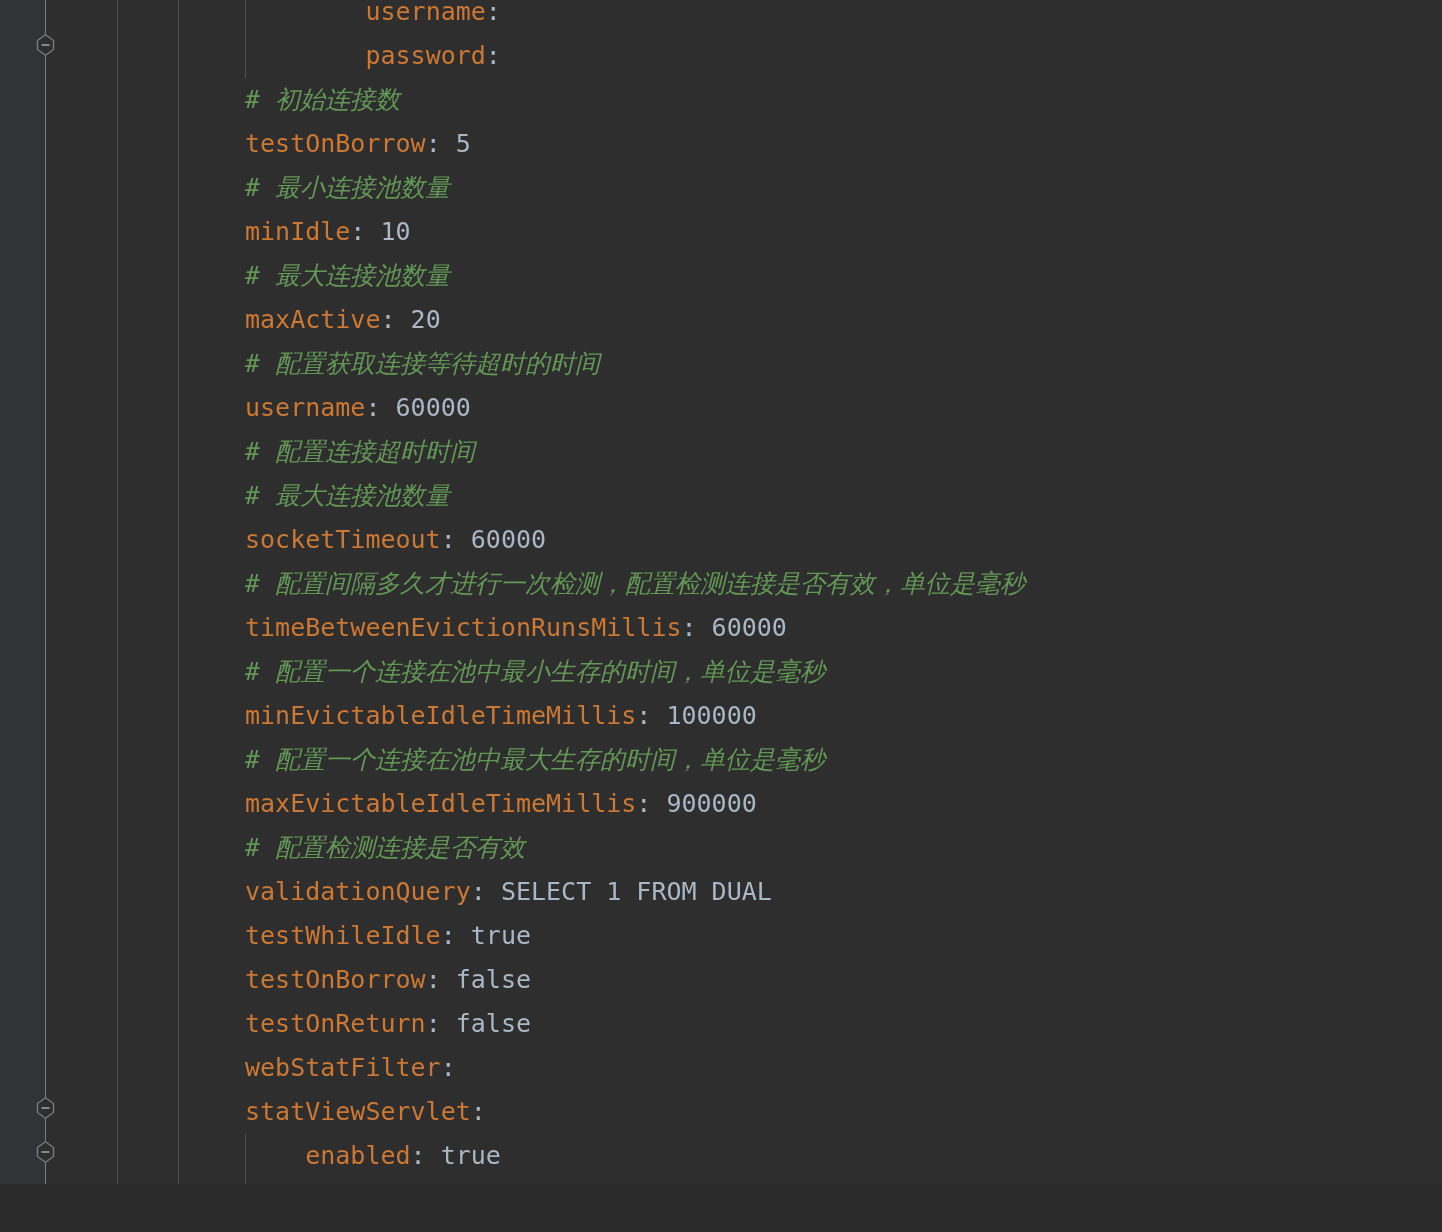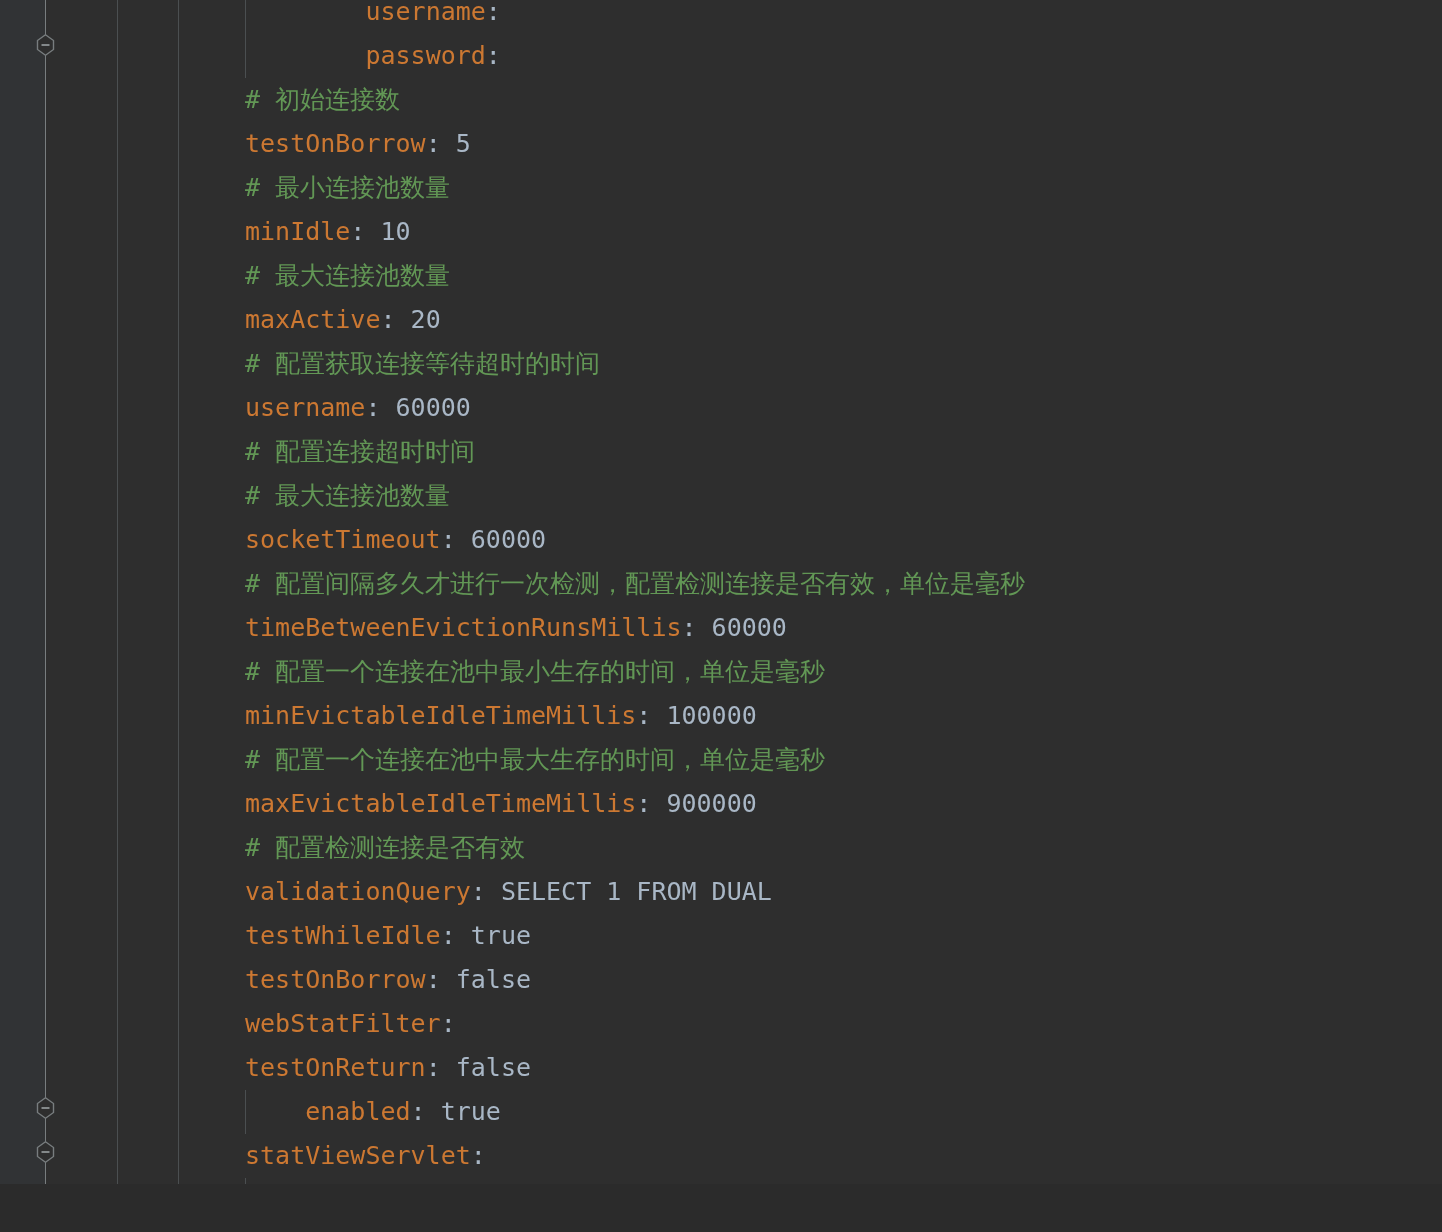--- a/index.html
+++ b/index.html
@@ -106,21 +106,21 @@
     top: 0;
     width: 1px;
     height: 44px;
     background: #4b4f51;
   }
 
   
   .tok-key     { color: #cc7832; }
   .tok-punct   { color: #a9b7c6; }
   .tok-value   { color: #a9b7c6; }
-  .tok-comment { color: #629755; }
+  .tok-comment { color: #629755; font-style: italic; }
   .indent      { color: transparent; }
 </style>
 </head>
 <body>
 
 <div id="editor-root">
 
   <div class="strip-far-left"></div>
   <div class="gutter-fold"></div>
   <div class="gutter-numbers"></div>
@@ -175,21 +175,21 @@
         <div class="code-line"><span class="tok-comment"># 配置间隔多久才进行一次检测，配置检测连接是否有效，单位是毫秒</span></div>
         <div class="code-line"><span class="tok-key">timeBetweenEvictionRunsMillis</span><span class="tok-punct">:</span><span class="tok-value"> 60000</span></div>
         <div class="code-line"><span class="tok-comment"># 配置一个连接在池中最小生存的时间，单位是毫秒</span></div>
         <div class="code-line"><span class="tok-key">minEvictableIdleTimeMillis</span><span class="tok-punct">:</span><span class="tok-value"> 100000</span></div>
         <div class="code-line"><span class="tok-comment"># 配置一个连接在池中最大生存的时间，单位是毫秒</span></div>
         <div class="code-line"><span class="tok-key">maxEvictableIdleTimeMillis</span><span class="tok-punct">:</span><span class="tok-value"> 900000</span></div>
         <div class="code-line"><span class="tok-comment"># 配置检测连接是否有效</span></div>
         <div class="code-line"><span class="tok-key">validationQuery</span><span class="tok-punct">:</span><span class="tok-value"> SELECT 1 FROM DUAL</span></div>
         <div class="code-line"><span class="tok-key">testWhileIdle</span><span class="tok-punct">:</span><span class="tok-value"> true</span></div>
         <div class="code-line"><span class="tok-key">testOnBorrow</span><span class="tok-punct">:</span><span class="tok-value"> false</span></div>
+        <div class="code-line"><span class="tok-key">testOnReturn</span><span class="tok-punct">:</span><span class="tok-value"> false</span></div>
         <div class="code-line"><span class="tok-key">webStatFilter</span><span class="tok-punct">:</span></div>
-        <div class="code-line"><span class="tok-key">testOnReturn</span><span class="tok-punct">:</span><span class="tok-value"> false</span></div>
+        <div class="code-line"><span class="tok-key">statViewServlet</span><span class="tok-punct">:</span></div>
         <div class="code-line indented"><span class="indent">    </span><span class="tok-key">enabled</span><span class="tok-punct">:</span><span class="tok-value"> true</span></div>
-        <div class="code-line"><span class="tok-key">statViewServlet</span><span class="tok-punct">:</span></div>
         <div class="code-line indented"><span class="indent">    </span><span class="tok-key">enabled</span><span class="tok-punct">:</span><span class="tok-value"> true</span></div>
       </div>
   </div>
 
 </div>
 
 </body></html>

